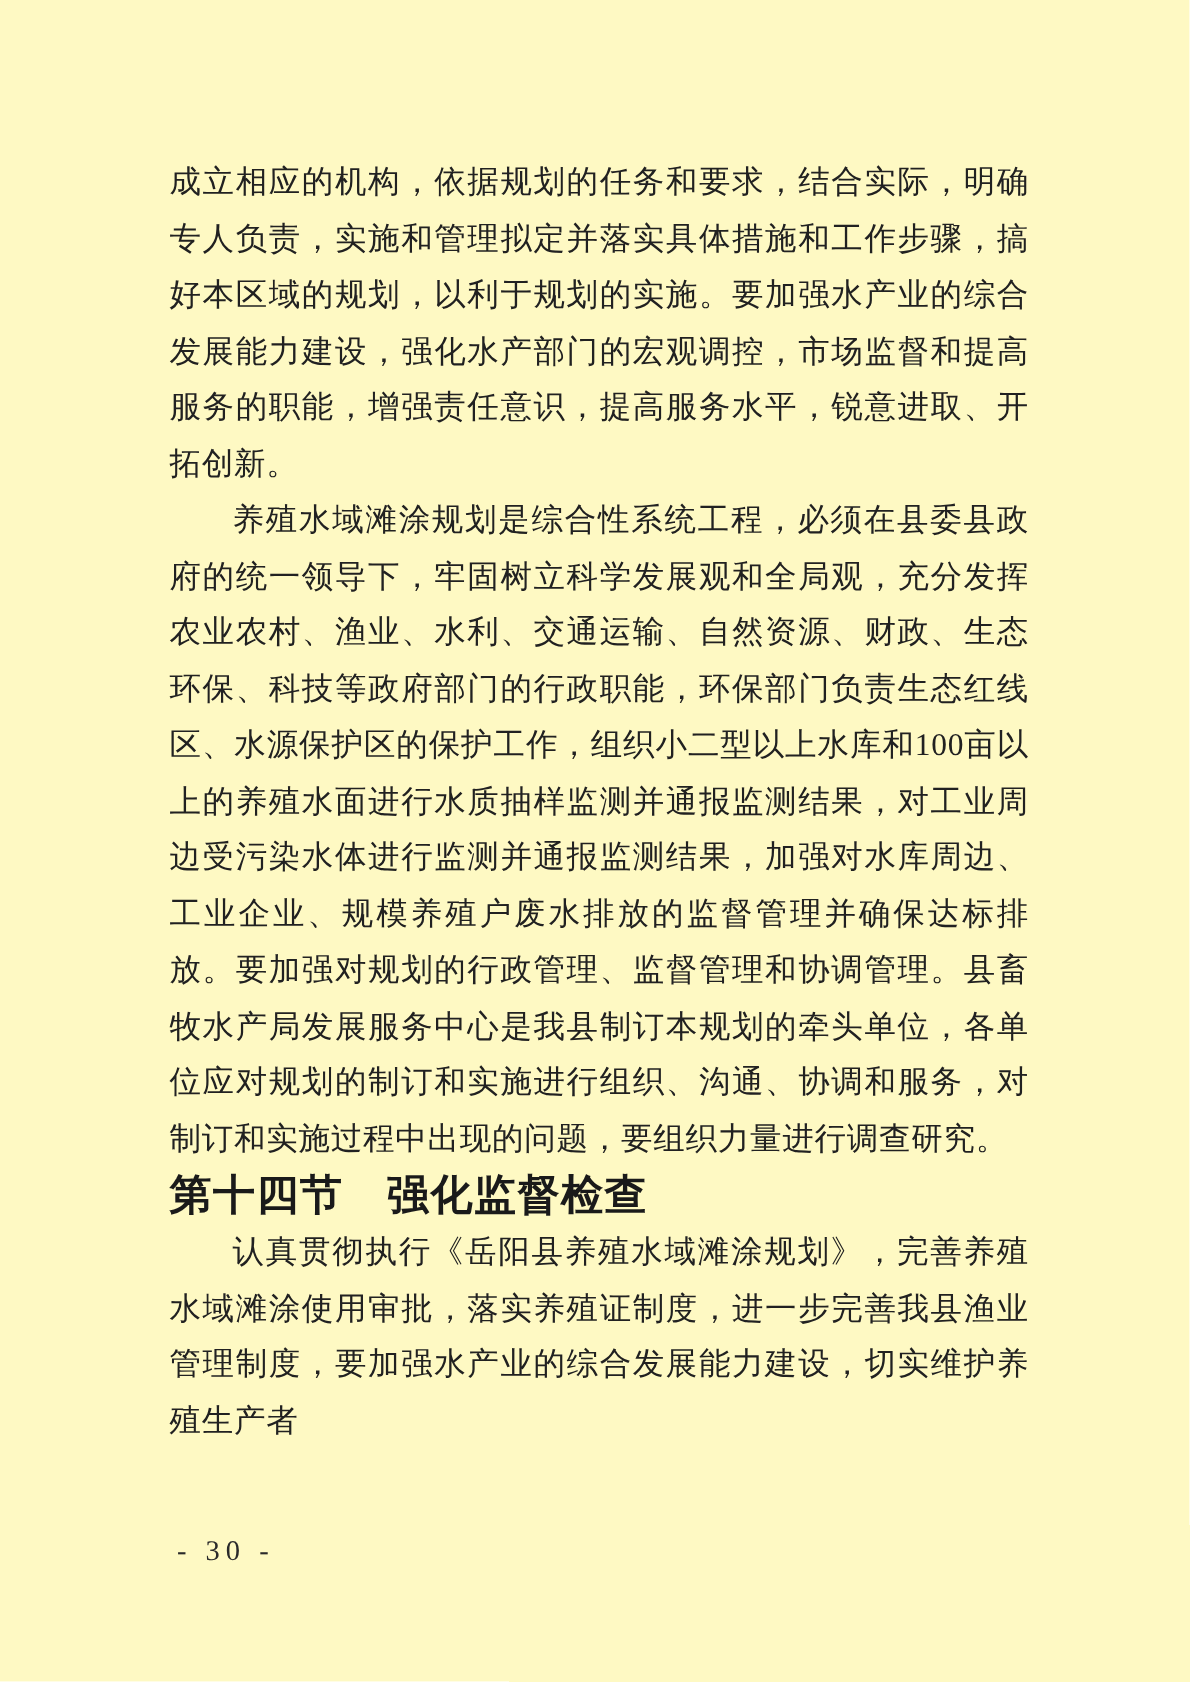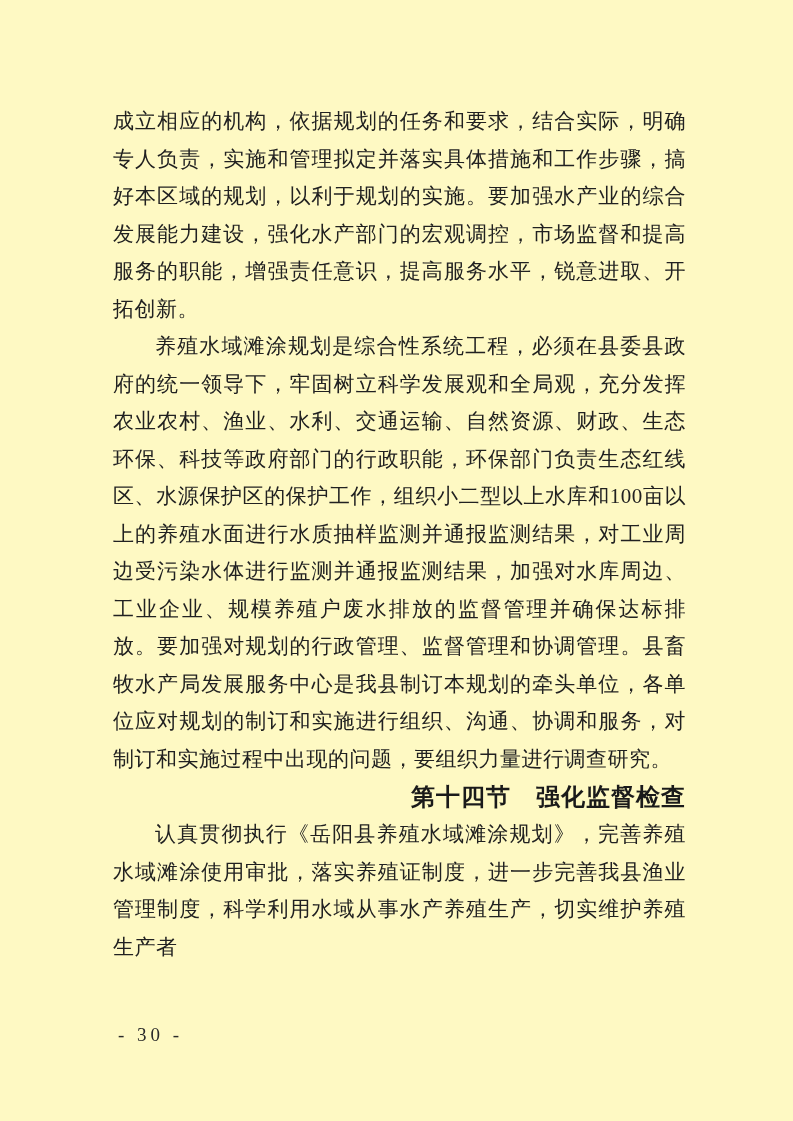--- a/index.html
+++ b/index.html
@@ -30,23 +30,23 @@
     letter-spacing: 0.5px;
     color: #212121;
   }
   .content p.indent {
     text-indent: 2em;
   }
   .section-heading {
     margin: 0;
     font-family: "Liberation Sans", "DejaVu Sans", sans-serif;
     font-weight: bold;
-    font-size: 24px;
+    font-size: 28px;
     line-height: 38px;
-    text-align: right;
+    text-align: left;
     color: #1a1a1a;
     letter-spacing: 1px;
   }
   .page-number {
     position: absolute;
     left: 118px;
     top: 1024px;
     font-size: 19px;
     letter-spacing: 4px;
     color: #2a2a2a;
@@ -54,16 +54,16 @@
   }
 </style>
 </head>
 <body>
 
 <div class="page">
   <div class="content">
     <p>成立相应的机构，依据规划的任务和要求，结合实际，明确专人负责，实施和管理拟定并落实具体措施和工作步骤，搞好本区域的规划，以利于规划的实施。要加强水产业的综合发展能力建设，强化水产部门的宏观调控，市场监督和提高服务的职能，增强责任意识，提高服务水平，锐意进取、开拓创新。</p>
     <p class="indent">养殖水域滩涂规划是综合性系统工程，必须在县委县政府的统一领导下，牢固树立科学发展观和全局观，充分发挥农业农村、渔业、水利、交通运输、自然资源、财政、生态环保、科技等政府部门的行政职能，环保部门负责生态红线区、水源保护区的保护工作，组织小二型以上水库和100亩以上的养殖水面进行水质抽样监测并通报监测结果，对工业周边受污染水体进行监测并通报监测结果，加强对水库周边、工业企业、规模养殖户废水排放的监督管理并确保达标排放。要加强对规划的行政管理、监督管理和协调管理。县畜牧水产局发展服务中心是我县制订本规划的牵头单位，各单位应对规划的制订和实施进行组织、沟通、协调和服务，对制订和实施过程中出现的问题，要组织力量进行调查研究。</p>
     <h2 class="section-heading">第十四节　强化监督检查</h2>
-    <p class="indent">认真贯彻执行《岳阳县养殖水域滩涂规划》，完善养殖水域滩涂使用审批，落实养殖证制度，进一步完善我县渔业管理制度，科学利用水域从事水产养殖生产，切实维护养殖生产者</p>
+    <p class="indent">认真贯彻执行《岳阳县养殖水域滩涂规划》，完善养殖水域滩涂使用审批，落实养殖证制度，进一步完善我县渔业管理制度，要加强水产业的综合发展能力建设，切实维护养殖生产者</p>
   </div>
   <div class="page-number">- 30 -</div>
 </div>
 
 </body></html>

